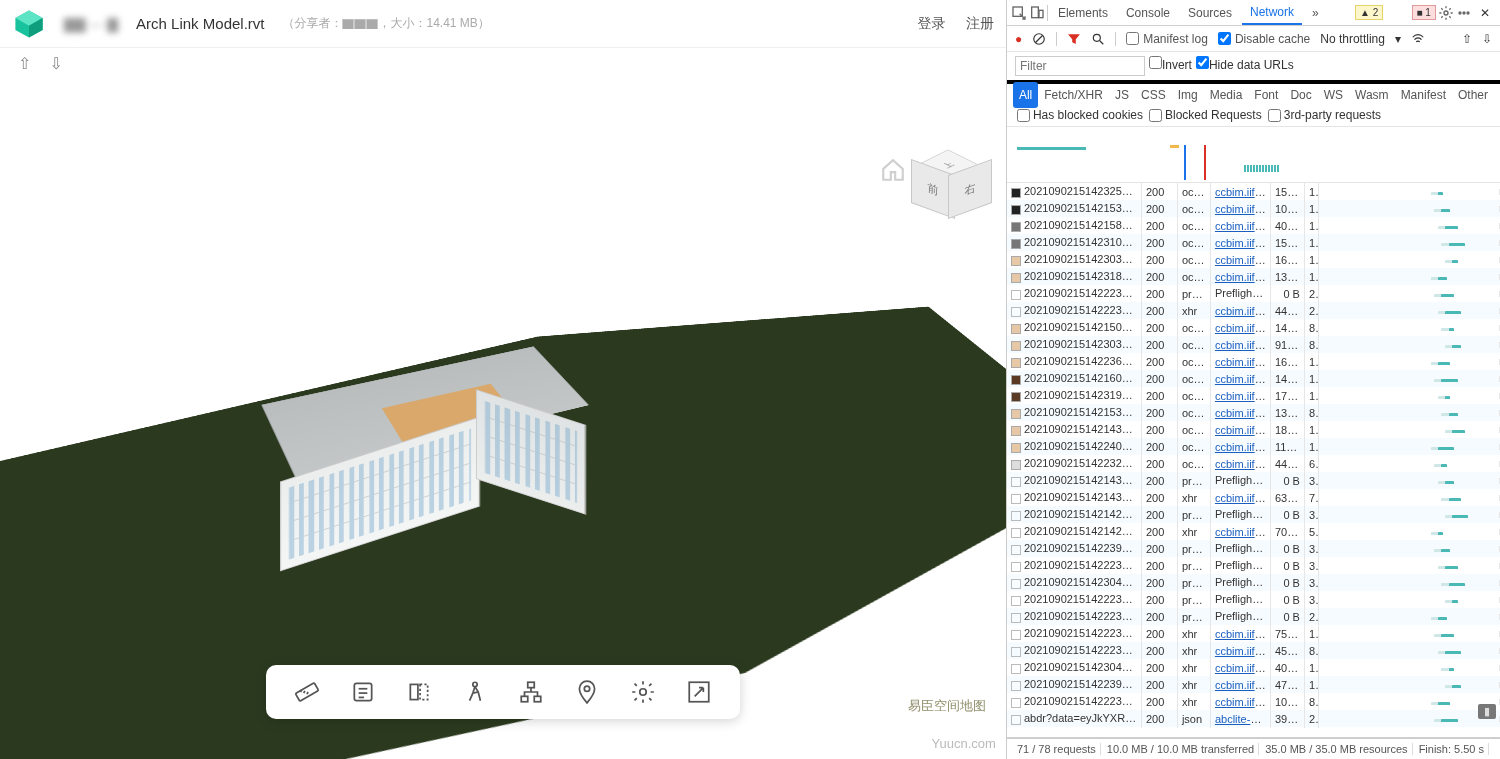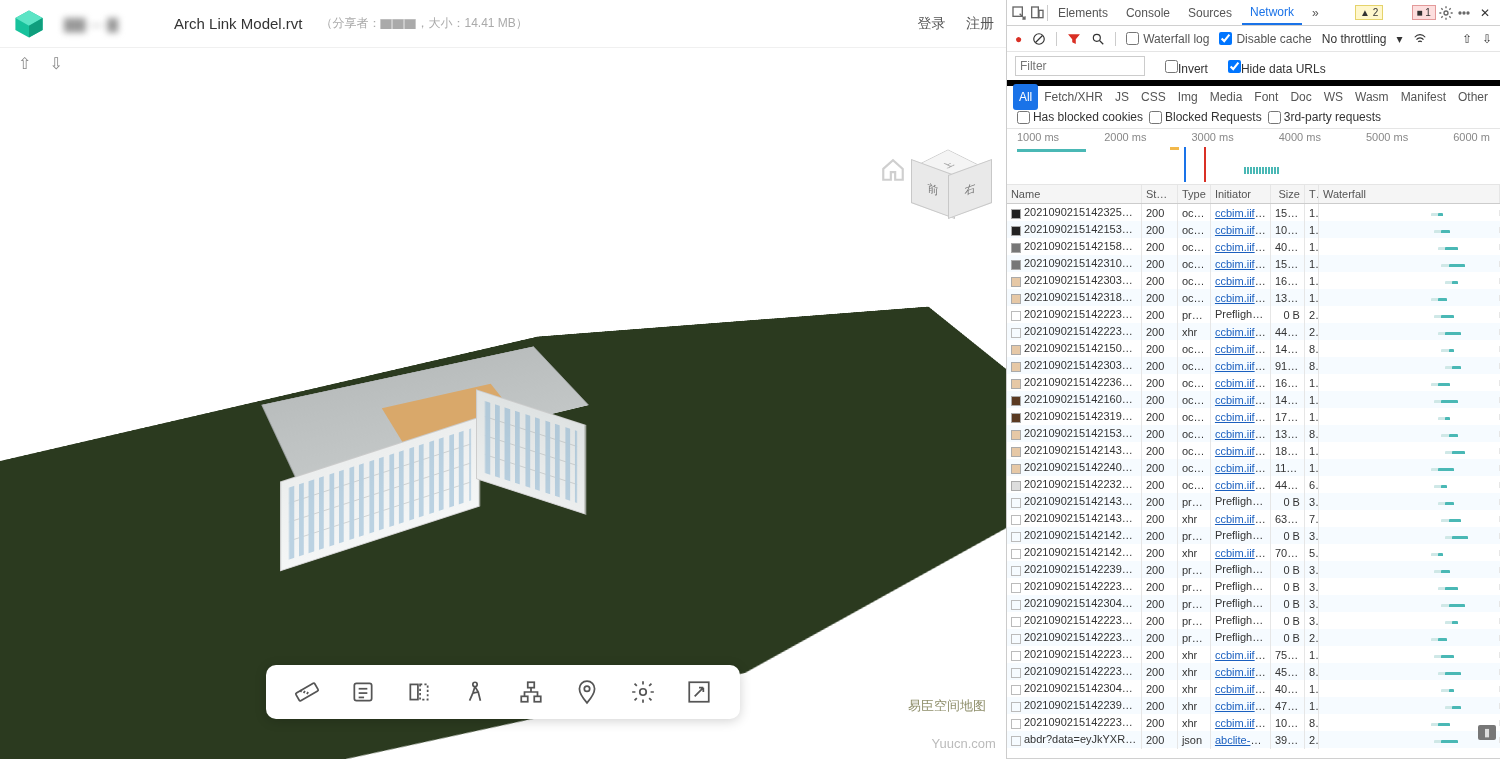--- a/index.html
+++ b/index.html
@@ -4,21 +4,21 @@
 <style>
 * { margin: 0; padding: 0; box-sizing: border-box; font-family: -apple-system, "Segoe UI", Arial, sans-serif; }
 body { width: 1500px; height: 759px; display: flex; overflow: hidden; background: #fff; }
 
 
 .viewer { width: 1072px; height: 759px; display: flex; flex-direction: column; position: relative; }
 .viewer-header { display: flex; align-items: center; height: 48px; padding: 0 12px; gap: 18px; border-bottom: 1px solid #f0f0f0; }
 .logo-box { width: 34px; height: 34px; position: relative; }
 .logo-box svg { width: 34px; height: 34px; }
 .blurred { filter: blur(3px); color: #999; font-size: 14px; }
-.title { font-size: 15px; color: #333; margin-left: 38px; }
+.title { font-size: 15px; color: #333; }
 .meta { font-size: 12px; color: #aaa; }
 .spacer { flex: 1; }
 .auth a { font-size: 14px; color: #555; text-decoration: none; margin-left: 16px; }
 
 .sub-toolbar { display: flex; align-items: center; gap: 18px; padding: 6px 18px; color: #888; font-size: 16px; }
 
 .canvas { flex: 1; background: #fff; position: relative; overflow: hidden; }
 .terrain { position: absolute; left: -120px; top: 100px; width: 1300px; height: 620px; background: #2b3a1f; transform: perspective(1200px) rotateX(55deg) rotateZ(-22deg); border-radius: 10px; clip-path: polygon(8% 10%, 60% 2%, 98% 20%, 95% 80%, 55% 100%, 6% 90%); }
 .building { position: absolute; left: 280px; top: 250px; width: 320px; height: 220px; }
 .bld-roof { position: absolute; width: 310px; height: 180px; background: linear-gradient(#b9bdbd,#c6caca); transform: perspective(1000px) rotateX(55deg) rotateZ(-22deg); clip-path: polygon(0% 0%,100% 0%,100% 70%,60% 70%,60% 100%,0% 100%); border: 1px solid #9ea2a2; }
@@ -45,21 +45,21 @@
 .dt-tabs .ic { width: 16px; height: 16px; color: #666; }
 .dt-tab { padding: 4px 8px; color: #555; cursor: pointer; }
 .dt-tab.active { color: #1a73e8; border-bottom: 2px solid #1a73e8; }
 .dt-badge { font-size: 10px; padding: 1px 4px; margin-left:auto; }
 .warn { background: #fff7cc; border:1px solid #e5d36b; }
 .err { background: #fddede; border:1px solid #e39a9a; }
 .dt-row2 { display: flex; align-items:center; gap: 10px; padding: 4px 8px; border-bottom:1px solid #e5e5e5; height:26px;}
 .dt-row2 .ic { width:14px;height:14px;}
 .dt-row2 label { display:flex; align-items:center; gap:4px; color:#555;}
 .rec { color: #d93025; }
-.filter-row { display:flex; align-items:flex-end; gap:20px; padding:4px 8px; border-bottom:6px solid #000000;}
+.filter-row { display:flex; align-items:flex-start; gap:4px; padding:4px 8px; border-bottom:4px solid #000000;}
 .filter-row input[type=text]{ width:130px; border:1px solid #ccc; padding:2px 4px; font-size:12px;}
 .type-row { display:flex; flex-wrap:wrap; align-items:center; gap:2px; padding:4px 6px; border-bottom:1px solid #e5e5e5;}
 .type-chip { padding: 6px 6px; color:#555; border-radius:3px; cursor:pointer;}
 .type-chip.active { background:#1a73e8; color:#fff;}
 .type-row label { margin-left:4px; display:flex; gap:3px; align-items:center;}
 .timeline { height: 56px; border-bottom:1px solid #e5e5e5; position:relative; background:#fff;}
 .timeline .ticks { display:flex; justify-content:space-between; padding: 2px 10px; color:#888; font-size:11px;}
 .timeline .bars { position:absolute; left:0; right:0; top:18px; bottom:2px;}
 .timeline .seg { position:absolute; height:3px; background:#4ab8b5; top:2px;}
 .timeline .dots { position:absolute; height:8px; top:20px; display:flex; gap:1px;}
@@ -206,21 +206,21 @@
     <svg class="ic" viewBox="0 0 24 24" fill="#d93025" stroke="#d93025" stroke-width="2">
         <path d="M4 5 H20 L14 12 V19 L10 17 V12 Z"></path>
       </svg>
     <svg class="ic" viewBox="0 0 24 24" fill="none" stroke="currentColor" stroke-width="2">
         <circle cx="10" cy="10" r="6"></circle>
         <line x1="15" y1="15" x2="21" y2="21"></line>
       </svg>
     <span style="border-left:1px solid #ccc;height:14px;"></span>
     <label>
         <input type="checkbox" style="">
-        <span>Waterfall log</span>
+        <span>Manifest log</span>
       </label>
     <label>
         <input type="checkbox" checked="" style="">
         <span>Disable cache</span>
       </label>
     <span>No throttling</span>
     <span>▾</span>
     <svg class="ic" viewBox="0 0 24 24" fill="none" stroke="currentColor" stroke-width="2">
         <path d="M3 9c5-6 13-6 18 0M6 13c3-4 9-4 12 0M9 17c1.5-2 4.5-2 6 0"></path>
       </svg>
@@ -243,28 +243,20 @@
     <label>
         <input type="checkbox" style="">
         <span>Blocked Requests</span>
       </label>
     <label>
         <input type="checkbox" style="">
         <span>3rd-party requests</span>
       </label>
   </div>
   <div class="timeline">
-    <div class="ticks" id="tl-ticks">
-        <div>1000 ms</div>
-        <div>2000 ms</div>
-        <div>3000 ms</div>
-        <div>4000 ms</div>
-        <div>5000 ms</div>
-        <div>6000 m</div>
-      </div>
     <div class="bars">
       <div class="seg" style="left:2%;width:14%;"></div>
       <div class="seg" style="left:33%;width:2%;top:0;background:#f2b84b;"></div>
       <div style="position:absolute;left:36%;top:0;bottom:0;border-left:2px solid #1a73e8;"></div>
       <div style="position:absolute;left:40%;top:0;bottom:0;border-left:2px solid #d93025;"></div>
       <div class="dots" style="left:48%;">
           <div class="dot"></div>
           <div class="dot"></div>
           <div class="dot"></div>
           <div class="dot"></div>
@@ -273,29 +265,20 @@
           <div class="dot"></div>
           <div class="dot"></div>
           <div class="dot"></div>
           <div class="dot"></div>
           <div class="dot"></div>
           <div class="dot"></div>
         </div>
     </div>
   </div>
   <div class="net-table">
-    <div class="net-head">
-      <div class="c-name">Name</div>
-      <div class="c-status">Status</div>
-      <div class="c-type">Type</div>
-      <div class="c-init">Initiator</div>
-      <div class="c-size">Size</div>
-      <div class="c-time">T</div>
-      <div class="c-wf">Waterfall</div>
-    </div>
     <div id="net-body">
         <div class="net-row">
           <div class="c-name"><span class="sw" style="background:#222"></span>20210902151423259487_...</div>
           <div class="c-status">200</div>
           <div class="c-type">octet...</div>
           <div class="c-init"><a href="#">ccbim.iife.js:1</a></div>
           <div class="c-size">155 ...</div>
           <div class="c-time">1...</div>
           <div class="c-wf">
             <span class="wf-bar wf-wait" style="left:62%;width:5%;"></span>
@@ -670,13 +653,19 @@
           <div class="c-size">397 B</div>
           <div class="c-time">2...</div>
           <div class="c-wf">
             <span class="wf-bar wf-wait" style="left:64%;width:5%;"></span>
             <span class="wf-bar" style="left:68%;width:9%;"></span>
           </div>
         </div>
       </div>
     <div class="corner">▮</div>
   </div>
+  <div class="status-bar">
+    <span>71 / 78 requests</span>
+    <span>10.0 MB / 10.0 MB transferred</span>
+    <span>35.0 MB / 35.0 MB resources</span>
+    <span>Finish: 5.50 s</span>
+  </div>
 </div>
 
 </body></html>

